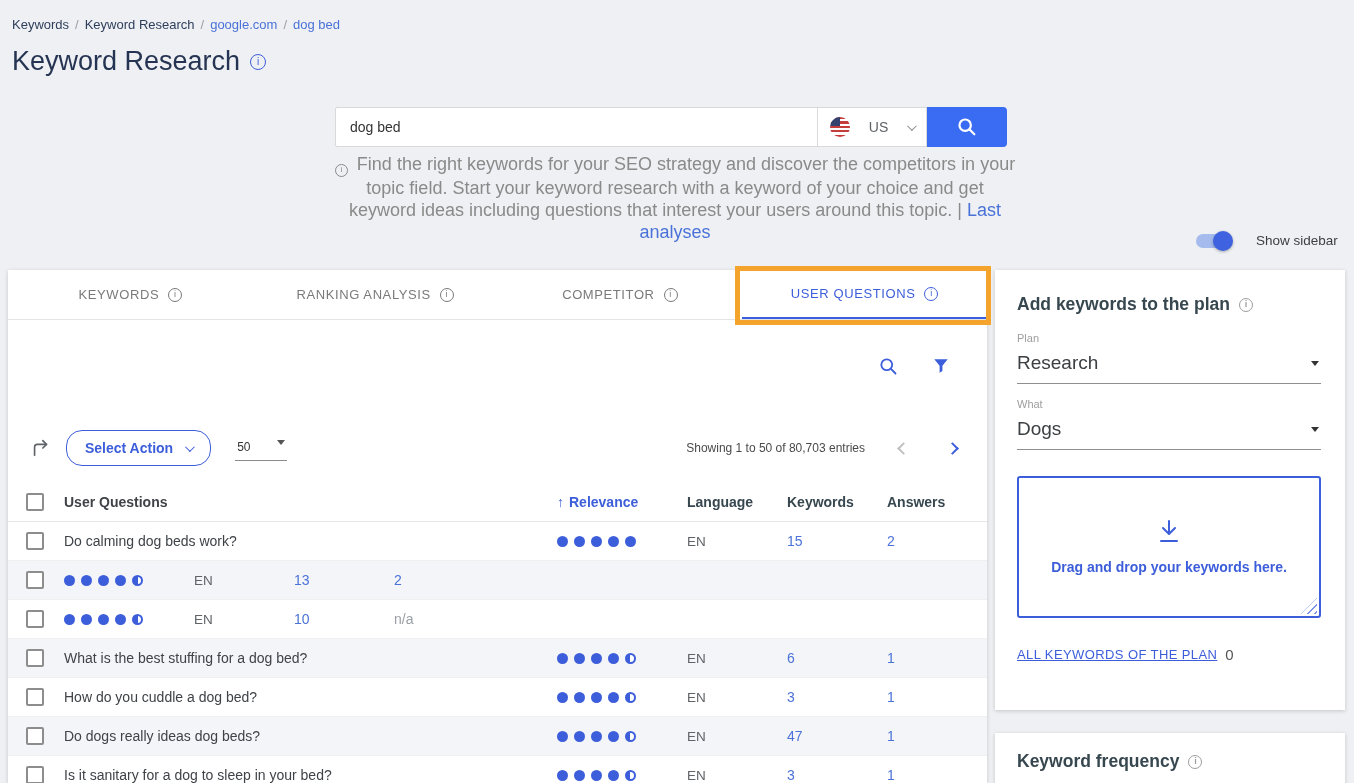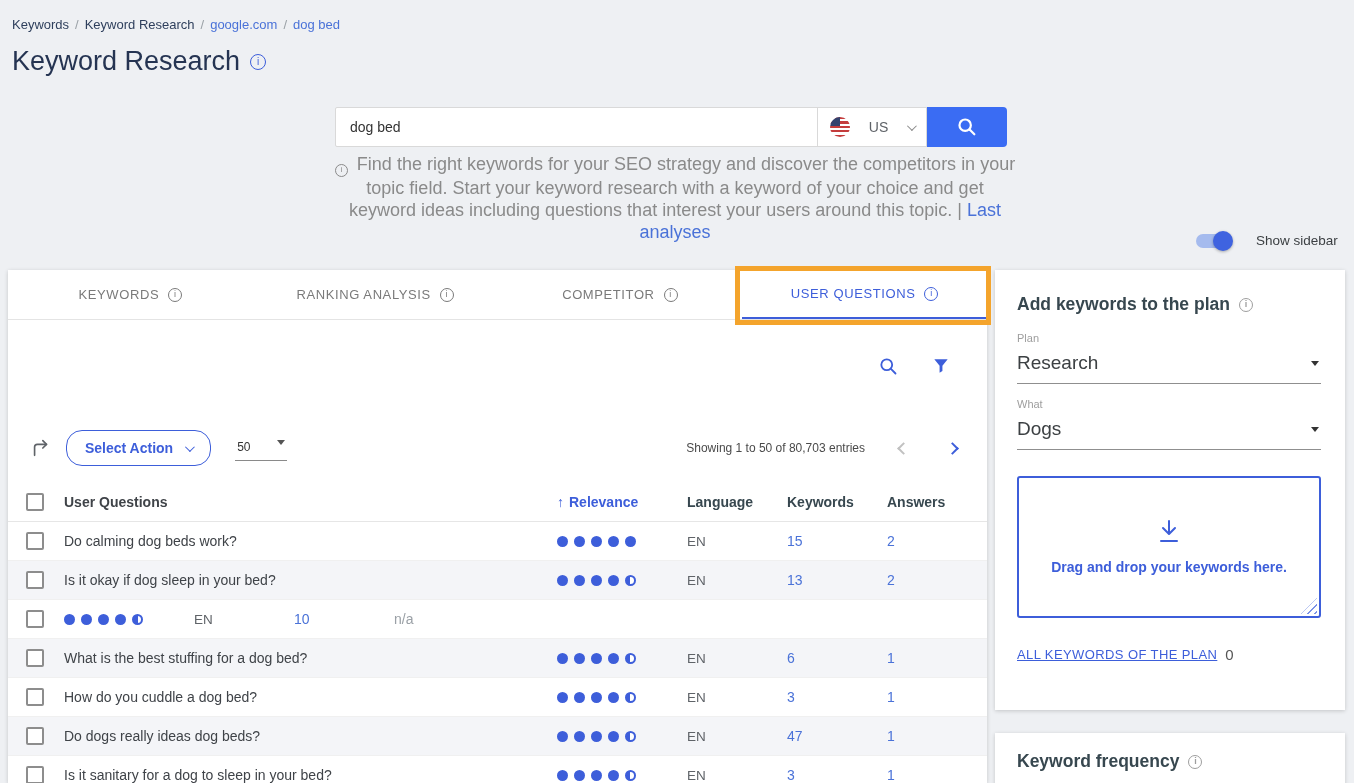--- a/index.html
+++ b/index.html
@@ -284,21 +284,20 @@
           </span>
         </div>
       <div class="col-lang">EN</div>
       <div class="col-kw"><a class="num">15</a></div>
       <div class="col-ans"><a class="num ans">2</a></div>
     </div>
     <div class="trow">
       <div class="col-check">
           <span class="cb"></span>
         </div>
-      <div class="col-q">Is it okay if dog sleep in your bed?</div>
       <div class="col-rel">
           <span class="dots">
             <span class="dot full"></span>
             <span class="dot full"></span>
             <span class="dot full"></span>
             <span class="dot full"></span>
             <span class="dot half"></span>
           </span>
         </div>
       <div class="col-lang">EN</div>

